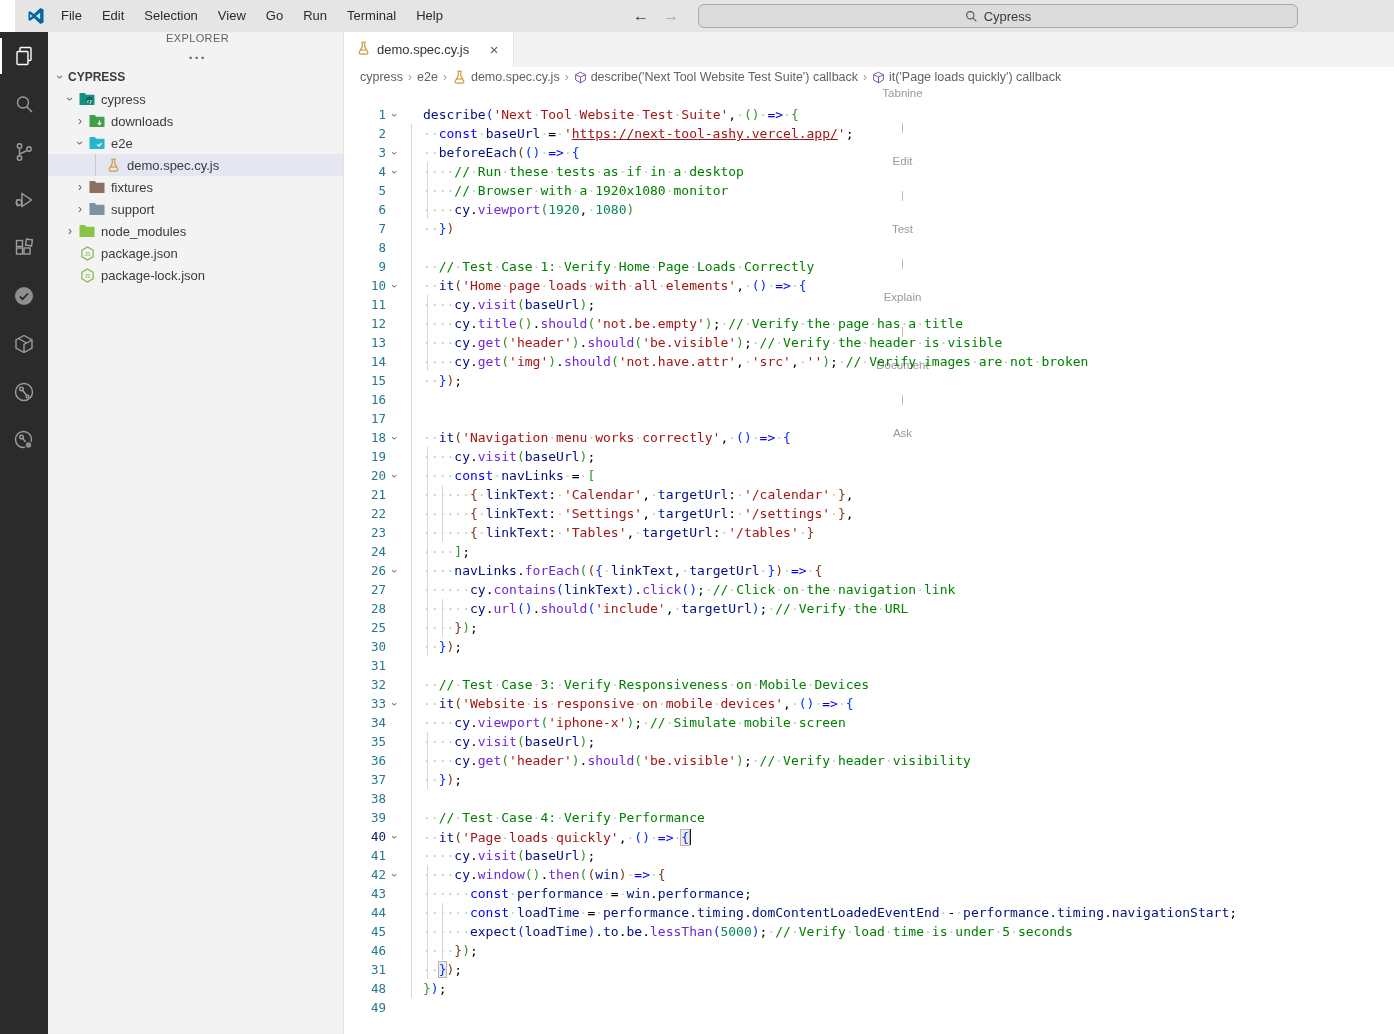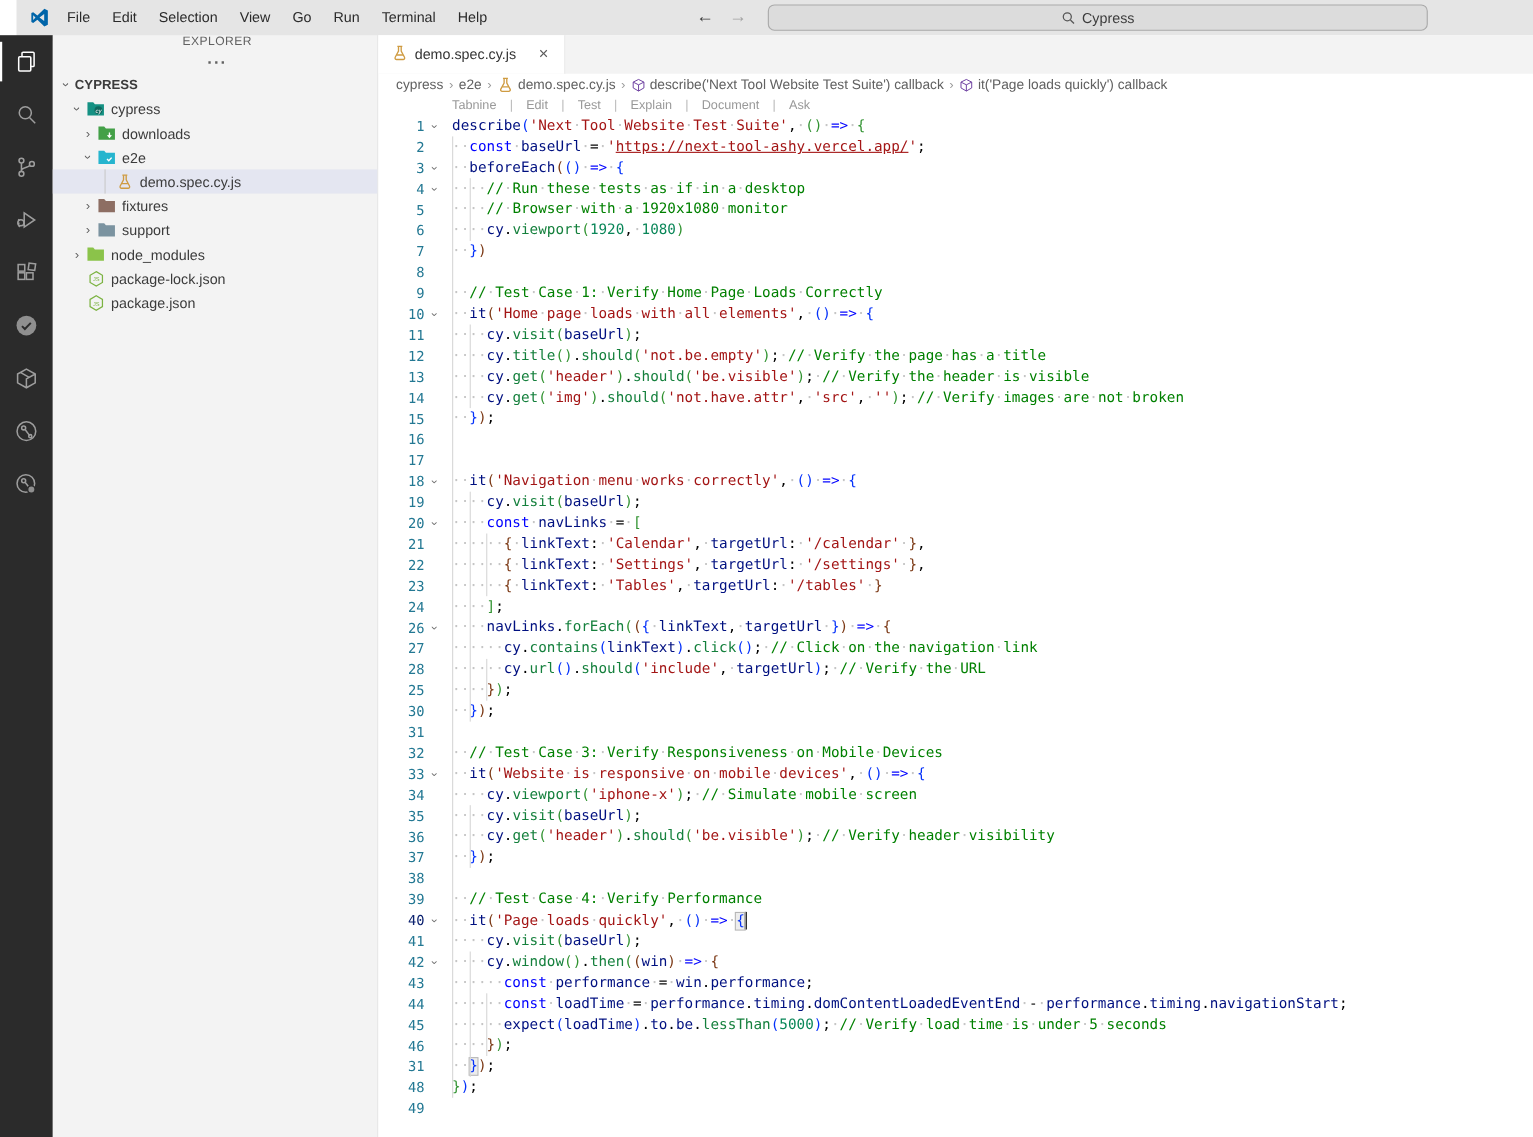--- a/index.html
+++ b/index.html
@@ -43,37 +43,37 @@
 
   
   #editor { position:absolute; left:344px; top:32px; width:1050px; height:1002px; background:#fff; }
   #tabbar { height:35px; background:#f3f3f3; display:flex; }
   #tab-active { background:#fff; display:flex; align-items:center; padding:0 10px 0 12px; gap:6px;
     border-right:1px solid #e5e5e5; font-size:13px; color:#333; }
   #tab-close { margin-left:10px; color:#5a5a5a; font-size:15px; width:18px; height:18px; line-height:17px; text-align:center; border-radius:4px; }
   #breadcrumbs { height:20px; display:flex; align-items:center; padding-left:16px; font-size:12.5px; color:#616161; white-space:nowrap; }
   .crumb { display:flex; align-items:center; gap:4px; }
   .crumb-sep { margin:0 5px; color:#9a9a9a; font-size:12px; }
-  #codelens { height:18px; padding-left:67px; font-size:11.5px; color:#999999; display:flex; align-items:center; gap:12px; }
+  #codelens { height:18px; padding-left:67px; font-size:11.5px; color:#999999; display:flex; align-items:center; gap:22px;flex-direction:column; }
   .lens-sep { color:#b9b9b9; }
 
   #code-area { position:relative; font-family:"DejaVu Sans Mono", monospace; font-size:13px; }
   .line { height:19px; display:flex; align-items:center; white-space:pre; }
   .num { width:42px; text-align:right; color:#237893; flex:none; font-size:12.5px; }
   .num.active { color:#0b216f; }
   .fold { width:17px; flex:none; text-align:center; color:#6c6c6c; }
   .fold span { display:inline-block; transform:rotate(90deg); font-size:11px; font-family:"Liberation Sans",sans-serif; }
-  .code { padding-left:8px; flex:1; }
+  .code { padding-left:8px; flex:1;margin-left:12px; }
   .w { color:#c5c5c5; }
   .tk-u { text-decoration:underline; }
   .tk-m { background:#ededed; outline:1px solid #b5b5b5; }
   .caret { display:inline-block; width:2px; height:16px; background:#1a1a1a; vertical-align:text-bottom; }
   .ig { position:absolute; width:1px; background:#d6d6d6; }
 </style>
-<style>.tk-d{color:#000000}.tk-k{color:#0000ff}.tk-v{color:#001080}.tk-f{color:#15803d}.tk-s{color:#a31515}.tk-u{color:#a31515}.tk-c{color:#008000}.tk-n{color:#098658}.tk-b1{color:#0431fa}.tk-b2{color:#319331}.tk-b3{color:#7b3814}</style></head>
+<style>.tk-d{color:#000000}.tk-k{color:#0000ff}.tk-v{color:#001080}.tk-f{color:#6d28d9}.tk-s{color:#a31515}.tk-u{color:#a31515}.tk-c{color:#008000}.tk-n{color:#098658}.tk-b1{color:#0431fa}.tk-b2{color:#319331}.tk-b3{color:#7b3814}</style></head>
 <body>
 
 <div id="window">
 
   <div id="titlebar">
     <svg id="vscode-logo" viewBox="0 0 24 24">
       <path fill="#0065a9" d="M17.2 2.4 9.6 9.7 5 6.2 3 7.1v9.8l2 .9 4.6-3.5 7.6 7.3 3.8-1.8V4.2zM17 8.2v7.6L11.9 12zM5 9.5 7.5 12 5 14.5z"></path>
     </svg>
     <nav id="menubar">
         <span class="menu-item">File</span>
@@ -245,31 +245,31 @@
           <span class="tlabel">node_modules</span>
         </div>
         <div class="tree-row" style="padding-left: 14px;">
           <span class="twisty"></span>
           <span class="ticon">
             <svg width="15" height="15" viewBox="0 0 16 16">
               <path d="M8 1 L14 4.5 V11.5 L8 15 L2 11.5 V4.5 Z" fill="none" stroke="#7cb342" stroke-width="1.2"></path>
               <text x="8" y="10.4" text-anchor="middle" font-size="5.5" fill="#7cb342">JS</text>
             </svg>
           </span>
-          <span class="tlabel">package-lock.json</span>
+          <span class="tlabel">package.json</span>
         </div>
         <div class="tree-row" style="padding-left: 14px;">
           <span class="twisty"></span>
           <span class="ticon">
             <svg width="15" height="15" viewBox="0 0 16 16">
               <path d="M8 1 L14 4.5 V11.5 L8 15 L2 11.5 V4.5 Z" fill="none" stroke="#7cb342" stroke-width="1.2"></path>
               <text x="8" y="10.4" text-anchor="middle" font-size="5.5" fill="#7cb342">JS</text>
             </svg>
           </span>
-          <span class="tlabel">package.json</span>
+          <span class="tlabel">package-lock.json</span>
         </div>
       </div>
     <div id="tree-guide" style="top: 122px; height: 22px;"></div>
   </div>
 
   <div id="editor">
     <div id="tabbar">
       <div id="tab-active">
         <span class="ticon"><svg width="15" height="15" viewBox="0 0 16 16">
               <g fill="none" stroke="#cf9b41" stroke-width="1.3">

